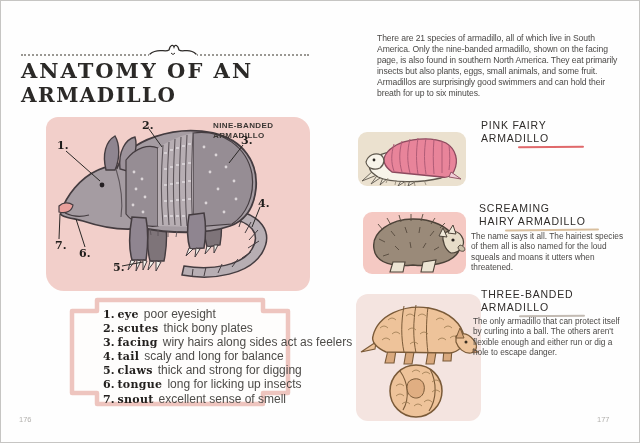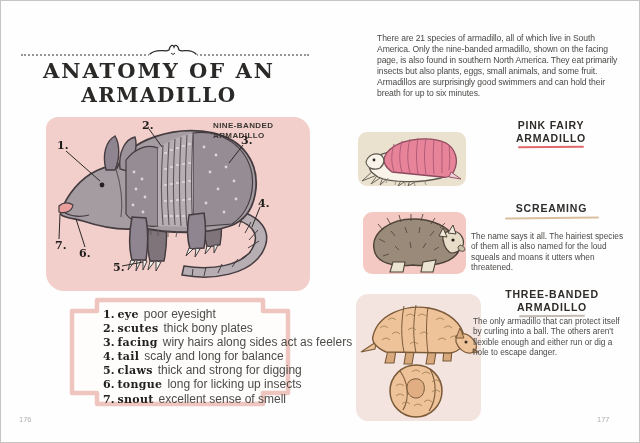--- a/index.html
+++ b/index.html
@@ -5,21 +5,21 @@
   html,body{margin:0;padding:0;background:#ffffff;}
   .spread{
     position:relative;width:640px;height:443px;box-sizing:border-box;
     background:#fefefe;border:1px solid #c6c5c3;overflow:hidden;
     font-family:"Liberation Sans", sans-serif;color:#2f2d2b;
   }
   .abs{position:absolute;}
   
   .dotted-rule{left:20px;top:53px;width:288px;height:0;border-top:2px dotted #9a9893;}
   .ornament{left:148px;top:40px;width:48px;height:18px;background:#fefefe;}
-  .book-title{left:20px;top:57px;width:276px;text-align:center;margin:0;
+  .book-title{left:20px;top:57px;width:276px;margin:0;
     font-family:"DejaVu Serif","Liberation Serif",serif;font-weight:bold;color:#2b2927;}
   .book-title .t1{display:block;font-size:21px;letter-spacing:2px;line-height:25px;}
   .book-title .t2{display:block;font-size:20px;letter-spacing:1.5px;line-height:24px;}
   .diagram{left:45px;top:116px;width:264px;height:174px;border-radius:12px 16px 14px 18px;}
   .diagram svg.layer{position:absolute;left:0;top:0;width:264px;height:174px;}
   .diagram-label{position:absolute;left:167px;top:4px;width:90px;
     font-size:8px;font-weight:bold;letter-spacing:.4px;line-height:9.5px;color:#3a3633;}
   .diagram-label span{display:block;}
   .callout{position:absolute;font-family:"DejaVu Serif",serif;font-weight:bold;
     font-size:11px;color:#1e1c1a;line-height:11px;}
@@ -36,21 +36,21 @@
   .pageno{font-size:7.5px;color:#b3b1ae;}
   .pn-left{left:18px;top:414px;} .pn-right{left:596px;top:414px;}
   
   .intro{left:376px;top:32px;width:248px;font-size:8.6px;line-height:11px;
     color:#4b4947;letter-spacing:-.1px;}
   .sp-img{border-radius:9px;}
   .img-fairy{left:357px;top:131px;width:108px;height:54px;}
   .img-hairy{left:362px;top:211px;width:103px;height:62px;}
   .img-three{left:355px;top:293px;width:125px;height:127px;border-radius:12px;}
   .sp-img svg{position:absolute;left:0;top:0;width:100%;height:100%;}
-  .sp-head{text-align:center;font-weight:bold;color:#2e2b29;letter-spacing:.8px;}
+  .sp-head{font-weight:normal;color:#2e2b29;letter-spacing:.8px;}
   .sp-head span{display:block;font-size:10.5px;line-height:12.5px;}
   .h-fairy{left:480px;top:118px;width:140px;}
   .h-hairy{left:478px;top:201px;width:145px;}
   .h-three{left:480px;top:287px;width:142px;}
   .sp-underline{height:2px;margin:2px auto 0;border-radius:1px;transform:rotate(-.6deg);}
   .u-fairy{width:66px;} .u-hairy{width:94px;} .u-three{width:66px;}
   .sp-desc{font-size:8.3px;line-height:10.4px;color:#4b4947;}
   .d-fairy{left:470px;top:152px;width:153px;}
   .d-hairy{left:470px;top:230px;width:153px;}
   .d-three{left:472px;top:315px;width:151px;}
@@ -302,20 +302,21 @@
       <path d="M60,50 L58,60 L70,60 L73,48 Z" fill="#ece4d3" stroke="#4c4238" stroke-width="1.1"></path>
       <path d="M80,22 C88,16 97,19 100,27 C102,34 97,41 88,41 C82,38 79,29 80,22 Z" fill="#e7ddc9" stroke="#4c4238" stroke-width="1.2"></path>
       <path d="M97,33 C101,34 103,37 101,39 C98,40 95,38 95,35 Z" fill="#c9bfa9" stroke="#4c4238" stroke-width="0.9"></path>
       <path d="M80,16 L84,25 L76,24 Z" fill="#f0e9da" stroke="#4c4238" stroke-width="1"></path>
       <path d="M90,13 L93,22 L85,21 Z" fill="#f0e9da" stroke="#4c4238" stroke-width="1"></path>
       <circle cx="90" cy="28" r="1.6" fill="#2a2420"></circle>
     </svg>
   </div>
   <div class="abs sp-head h-hairy">
     <span>SCREAMING</span>
+    <span>HAIRY ARMADILLO</span>
     <div class="sp-underline u-hairy" style="background-color: rgb(217, 191, 158);"></div>
   </div>
   <div class="abs sp-desc d-hairy">The name says it all. The hairiest species of them all is also named for the loud squeals and moans it utters when threatened.</div>
 
   <div class="abs sp-img img-three" style="background-color: rgb(244, 228, 224);">
     <svg viewBox="0 0 125 127">
       <path d="M20,48 L5,58 L19,55 Z" fill="#eec39a" stroke="#7a5a38" stroke-width="1.1"></path>
       <g fill="#d9a97e" stroke="#7a5a38" stroke-width="1.1">
         <path d="M32,56 l-3,13 9,0 2,-13 z"></path>
           <path d="M50,58 l-2,12 8,0 2,-12 z"></path>

